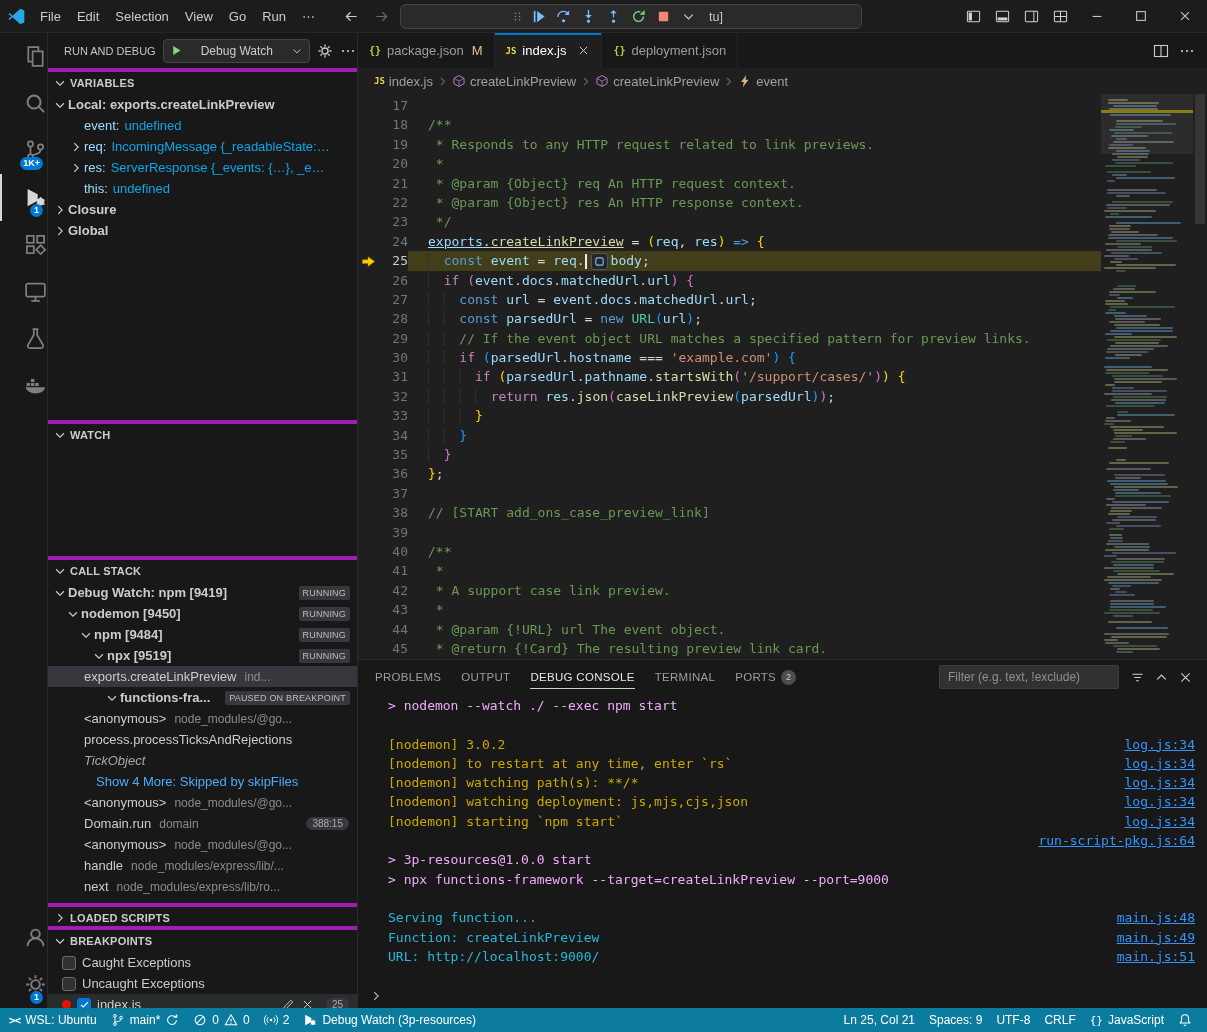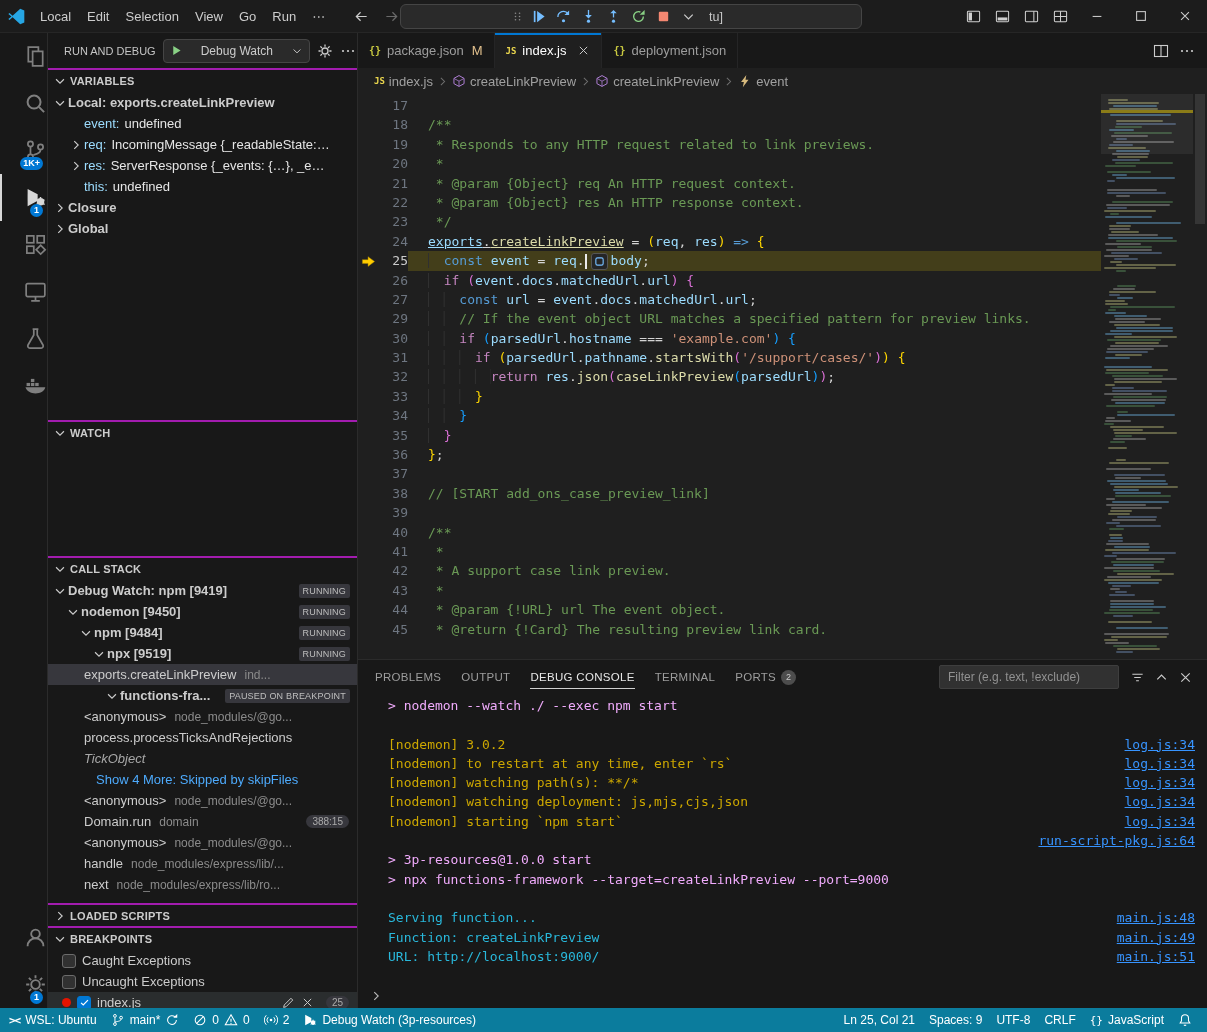--- a/index.html
+++ b/index.html
@@ -45,30 +45,30 @@
 .sidebar{width:310px;background:#181818;border-right:1px solid #2b2b2b;display:flex;flex-direction:column;overflow:hidden}
 .sb-toolbar{height:35px;flex:none;display:flex;align-items:center;padding:0 10px 0 16px;gap:7px}
 .sb-title{font-size:11px;color:#c5c5c5;white-space:nowrap}
 .config-picker{margin-left:auto;display:flex;align-items:center;gap:18px;height:24px;background:#2a2a2a;border:1px solid #454545;border-radius:4px;padding:0 6px;font-size:12px;color:#ccc;white-space:nowrap}
 .cp-play{color:#89d185;display:flex}
 .cp-play svg{width:13px;height:13px}
 .cp-chev{display:flex;color:#ccc}
 .cp-chev svg{width:12px;height:12px}
 .sb-tool-ic{color:#ccc;width:20px;height:20px;display:flex;align-items:center;justify-content:center}
 .sb-tool-ic svg{width:16px;height:16px}
-.sb-section{border-top:2px solid #a21caf;overflow:hidden;display:flex;flex-direction:column}
+.sb-section{border-top:4px solid #a21caf;overflow:hidden;display:flex;flex-direction:column}
 .sb-sec-header{height:22px;flex:none;display:flex;align-items:center;font-size:11px;font-weight:700;color:#ccc;padding-left:4px;gap:2px;letter-spacing:.2px}
 .sec-vars{height:352px}.sec-watch{height:136px}.sec-stack{height:347px}.sec-loaded{height:23px}.sec-bp{flex:1}
 .sb-row{height:21px;flex:none;display:flex;align-items:center;white-space:nowrap;overflow:hidden;font-size:13px}
 .chev{color:#ccc;width:16px;flex:none;display:flex;align-items:center;justify-content:center}
 .chev svg{width:14px;height:14px}
 .chev-sp{width:16px;flex:none}
 .scope-label{font-weight:700;color:#ccc}
 .var-name{color:#9cdcfe;margin-right:5px}
-.var-val{color:#e5e5e5}
+.var-val{color:#0ea5e9}
 .cs-session-label{font-weight:700;color:#ccc}
 .cs-badge{margin-left:auto;margin-right:7px;background:#37373d;color:#bfbfbf;font-size:9px;padding:2px 4px;border-radius:2px;letter-spacing:.2px;flex:none}
 .cs-frame-label{color:#ccc}
 .cs-frame-label.italic{font-style:italic;color:#a8a8a8}
 .cs-frame-detail{color:#8b8b8b;font-size:12px;margin-left:8px;overflow:hidden;text-overflow:ellipsis}
 .cs-more{color:#4daafc}
 .cs-line-badge{margin-left:auto;margin-right:8px;background:#37373d;color:#aaa;font-size:10px;padding:1px 6px;border-radius:7px;flex:none}
 .sb-row.selected{background:#37373d;color:#fff}
 .bp-row{padding-left:14px;gap:6px}
 .bp-row.bp-active{background:#2a2d2e}
@@ -168,21 +168,21 @@
 </head>
 <body>
 
 <div class="titlebar">
   <div class="logo icon">
       <svg viewBox="0 0 100 100">
         <path fill="#26a6e4" d="M96 15L96 85 72 96 27 55 9 70 2 65 20 50 2 35 9 30 27 45 72 4z"></path>
       </svg>
     </div>
   <div class="menubar" id="menubar">
-      <div class="menu-item">Local</div>
+      <div class="menu-item">File</div>
       <div class="menu-item">Edit</div>
       <div class="menu-item">Selection</div>
       <div class="menu-item">View</div>
       <div class="menu-item">Go</div>
       <div class="menu-item">Run</div>
       <div class="menu-item">⋯</div>
     </div>
   <div class="nav-btns">
     <span class="nav-btn icon">
         <svg viewBox="0 0 16 16" fill="none" stroke="currentColor" stroke-width="1.3">
@@ -772,20 +772,25 @@
           </div>
           <div class="crow">
             <span class="cmargin"></span>
             <span class="cln">26</span>
             <span class="ctxt"><span class="tk-ind">  </span><span class="tk-ctl">if</span><span class="tk-p"> </span><span class="tk-b2">(</span><span class="tk-v">event</span><span class="tk-p">.</span><span class="tk-v">docs</span><span class="tk-p">.</span><span class="tk-v">matchedUrl</span><span class="tk-p">.</span><span class="tk-v">url</span><span class="tk-b2">)</span><span class="tk-p"> </span><span class="tk-b2">{</span></span>
           </div>
           <div class="crow">
             <span class="cmargin"></span>
             <span class="cln">27</span>
             <span class="ctxt"><span class="tk-ind">    </span><span class="tk-k">const</span><span class="tk-p"> </span><span class="tk-v">url</span><span class="tk-p"> = </span><span class="tk-v">event</span><span class="tk-p">.</span><span class="tk-v">docs</span><span class="tk-p">.</span><span class="tk-v">matchedUrl</span><span class="tk-p">.</span><span class="tk-v">url</span><span class="tk-p">;</span></span>
+          </div>
+          <div class="crow">
+            <span class="cmargin"></span>
+            <span class="cln">28</span>
+            <span class="ctxt"><span class="tk-ind">    </span><span class="tk-k">const</span><span class="tk-p"> </span><span class="tk-v">parsedUrl</span><span class="tk-p"> = </span><span class="tk-k">new</span><span class="tk-p"> </span><span class="tk-t">URL</span><span class="tk-b3">(</span><span class="tk-v">url</span><span class="tk-b3">)</span><span class="tk-p">;</span></span>
           </div>
           <div class="crow">
             <span class="cmargin"></span>
             <span class="cln">29</span>
             <span class="ctxt"><span class="tk-ind">    </span><span class="tk-c">// If the event object URL matches a specified pattern for preview links.</span></span>
           </div>
           <div class="crow">
             <span class="cmargin"></span>
             <span class="cln">30</span>
             <span class="ctxt"><span class="tk-ind">    </span><span class="tk-ctl">if</span><span class="tk-p"> </span><span class="tk-b3">(</span><span class="tk-v">parsedUrl</span><span class="tk-p">.</span><span class="tk-v">hostname</span><span class="tk-p"> === </span><span class="tk-s">'example.com'</span><span class="tk-b3">)</span><span class="tk-p"> </span><span class="tk-b3">{</span></span>

